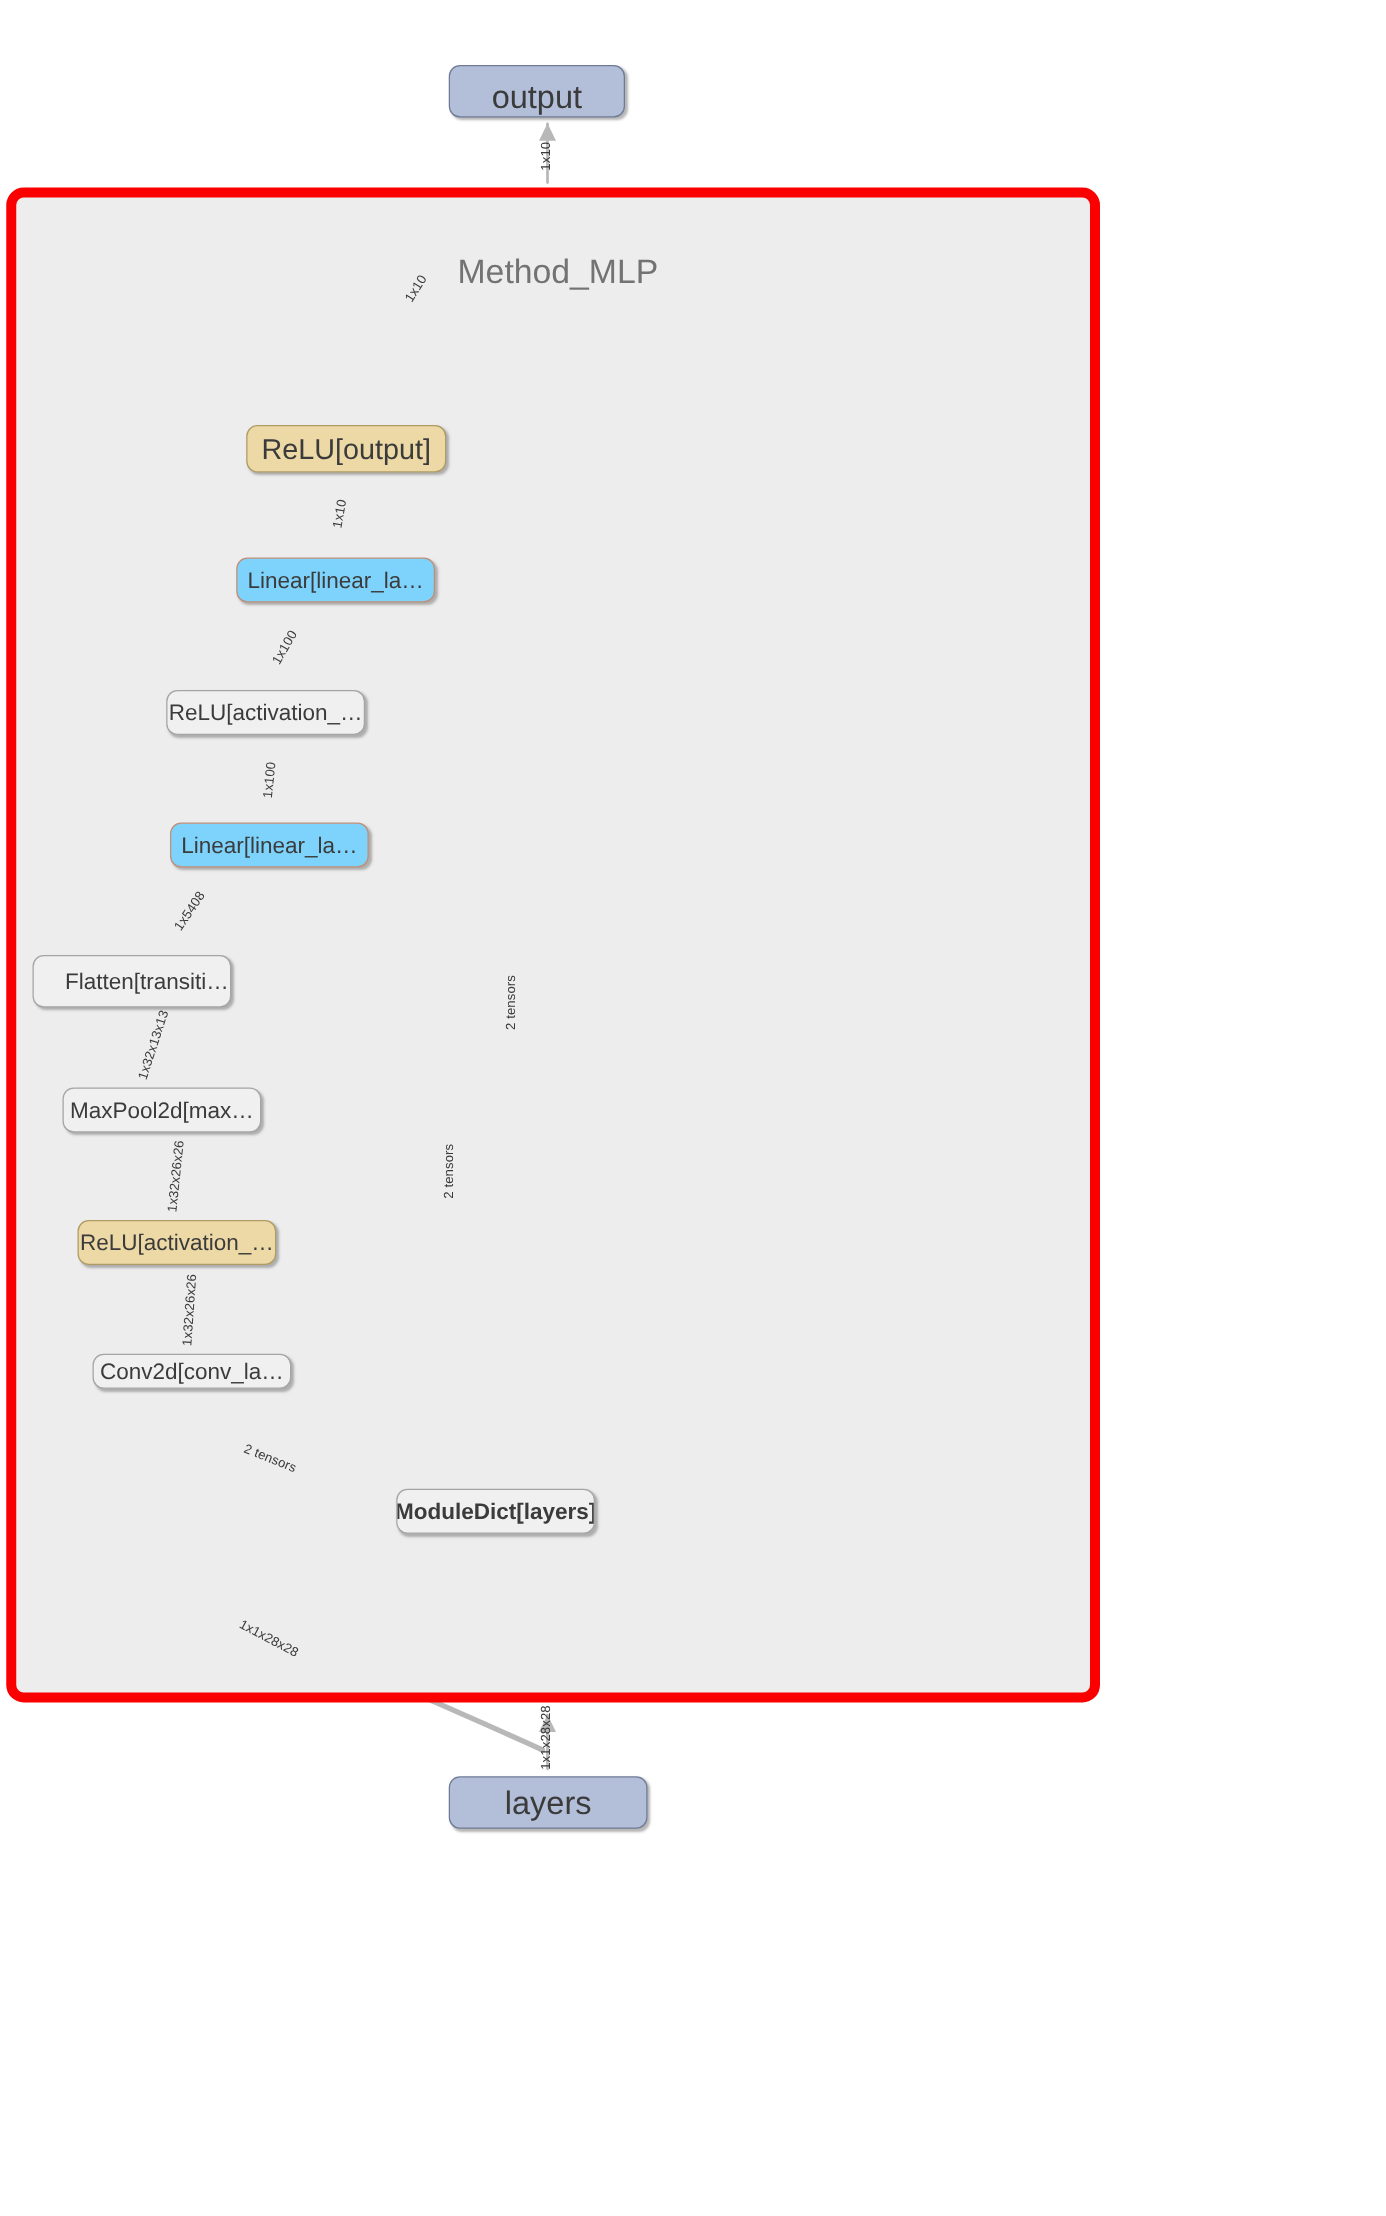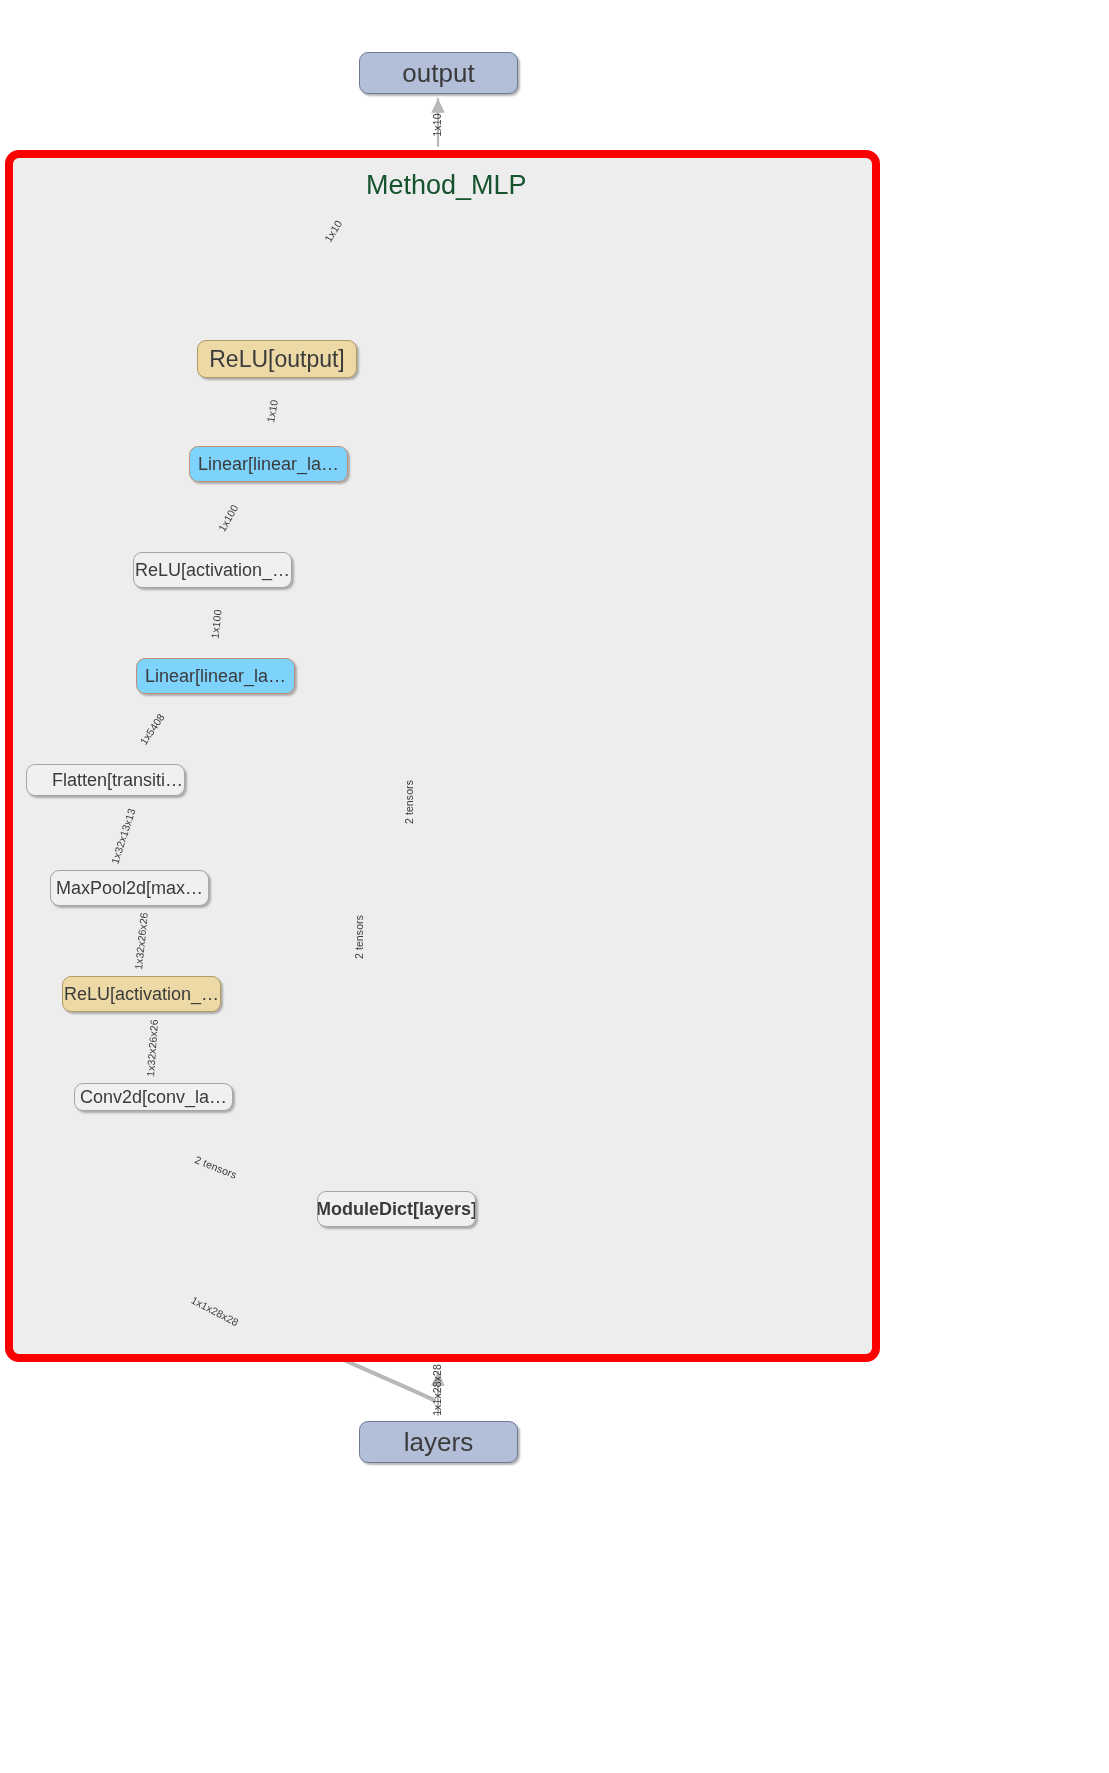--- a/index.html
+++ b/index.html
@@ -67,23 +67,24 @@
     position: absolute;
     box-sizing: border-box;
     background: #ededed;
     border: 8px solid #fb0000;
     border-radius: 14px;
     z-index: 1;
   }
   .cluster-title {
     position: absolute;
     font-size: 27px;
-    color: #14532d;
+    color: #737373;
     z-index: 4;
     white-space: nowrap;
+    margin-top: 32px;
   }
   .edge-label {
     position: absolute;
     font-size: 10.5px;
     color: #3a3a3a;
     white-space: nowrap;
     z-index: 6;
     transform-origin: center center;
     letter-spacing: 0.1px;
   }
@@ -131,36 +132,36 @@
 
       <path d="M400,1191 C404,1060 412,880 410,760 C408,690 355,500 336,484" stroke-width="2.0" marker-end="url(#arrow)"></path>
 
       <path d="M438,1415 L438,1372" stroke-width="2.2" marker-end="url(#arrow)"></path>
 
       <path d="M434,1400 C380,1375 250,1320 190,1290 C162,1276 152,1252 152,1205 L152,1127" stroke-width="4.2" marker-end="url(#arrow)"></path>
     </g>
   </svg>
 
   <div id="node-layer">
-      <div class="node-box node-io" style="left: 359px; top: 52px; width: 159px; height: 42px;">
+      <div class="node-box node-io" style="left: 359px; top: 52px; width: 141px; height: 42px; align-items: flex-end;">
         <span>output</span>
       </div>
       <div class="node-box node-tan-big" style="left: 197px; top: 340px; width: 160px; height: 38px;">
         <span>ReLU[output]</span>
       </div>
       <div class="node-box node-salmon" style="left: 189px; top: 446px; width: 159px; height: 36px;">
         <span>Linear[linear_la…</span>
       </div>
       <div class="node-box node-plain" style="left: 133px; top: 552px; width: 159px; height: 36px;">
         <span>ReLU[activation_…</span>
       </div>
       <div class="node-box node-salmon" style="left: 136px; top: 658px; width: 159px; height: 36px;">
         <span>Linear[linear_la…</span>
       </div>
-      <div class="node-box node-plain" style="left: 26px; top: 764px; width: 159px; height: 32px; padding-left: 24px;">
+      <div class="node-box node-plain" style="left: 26px; top: 764px; width: 159px; height: 42px; padding-left: 24px;">
         <span>Flatten[transiti…</span>
       </div>
       <div class="node-box node-plain" style="left: 50px; top: 870px; width: 159px; height: 36px; justify-content: center;">
         <span>MaxPool2d[max…</span>
       </div>
       <div class="node-box node-tan" style="left: 62px; top: 976px; width: 159px; height: 36px;">
         <span>ReLU[activation_…</span>
       </div>
       <div class="node-box node-plain" style="left: 74px; top: 1083px; width: 159px; height: 28px;">
         <span>Conv2d[conv_la…</span>

